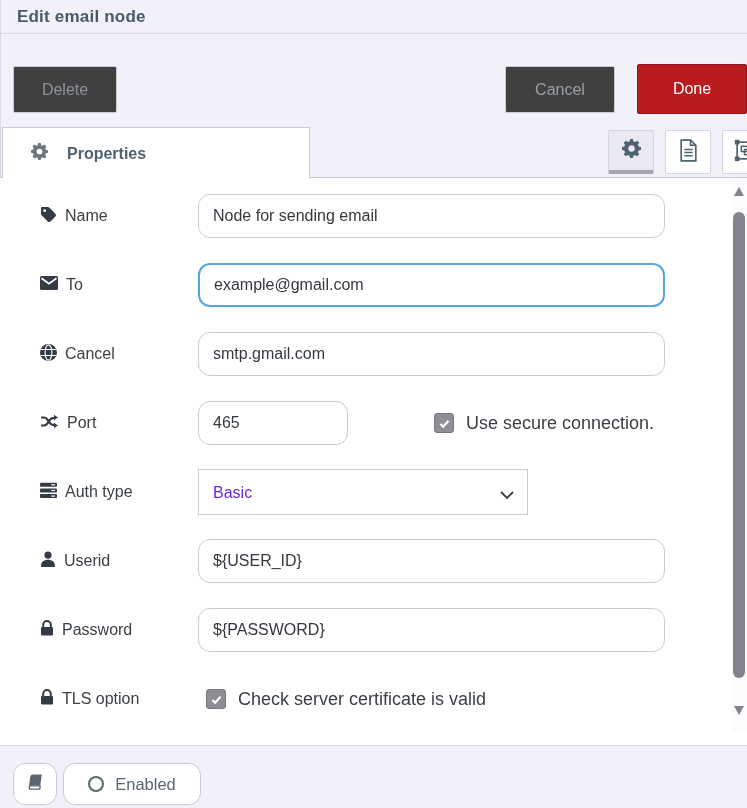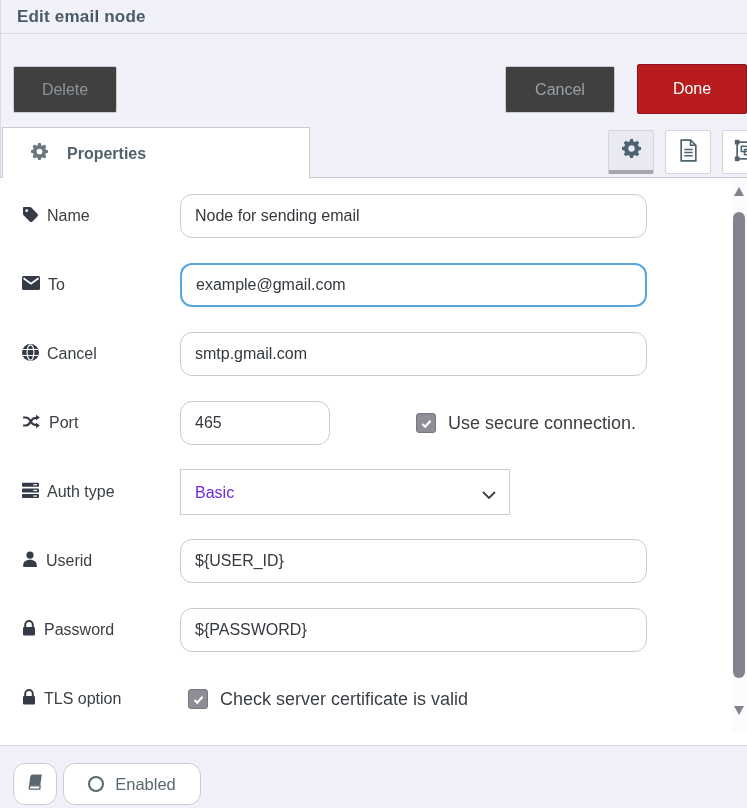--- a/index.html
+++ b/index.html
@@ -29,21 +29,21 @@
          border:1px solid #c9c9d4; border-bottom:none; display:flex; align-items:center;
          gap:19px; padding-left:28px; cursor:pointer; }
   .tab-label { font-size:16px; font-weight:bold; color:#4f6270; }
   .toolbar { position:absolute; left:608px; top:5px; display:flex; gap:11px; }
   .tb-btn { width:46px; height:44px; background:#fff; border:1px solid #d4d4de; border-radius:2px;
             display:flex; align-items:center; justify-content:center; cursor:pointer; }
   .tb-btn.active { background:#e9e9f3; border-color:#d4d4de; border-bottom:4px solid #a5a5af; }
 
   
   .form { position:absolute; top:178px; left:0; width:747px; height:567px; background:#fff;
-          overflow:hidden; padding:16px 0 0 22px; }
+          overflow:hidden; padding:16px 0 0 40px; }
   .row { display:flex; align-items:center; height:44px; margin-bottom:25px; }
   .row-tls { margin-top:24px; }
   .lbl { width:158px; display:flex; align-items:center; gap:8px; flex-shrink:0;
          font-size:16px; color:#3b4045; }
   .lbl svg { flex-shrink:0; }
   input[type=text] { height:44px; width:467px; border:1px solid #ccc; border-radius:12px;
          padding:0 14px; font-size:16px; color:#34393f; font-family:"Liberation Sans",sans-serif;
          background:#fff; outline:none; }
   input.focused { border:2px solid #58a6dd; }
   input.narrow { width:150px; }

